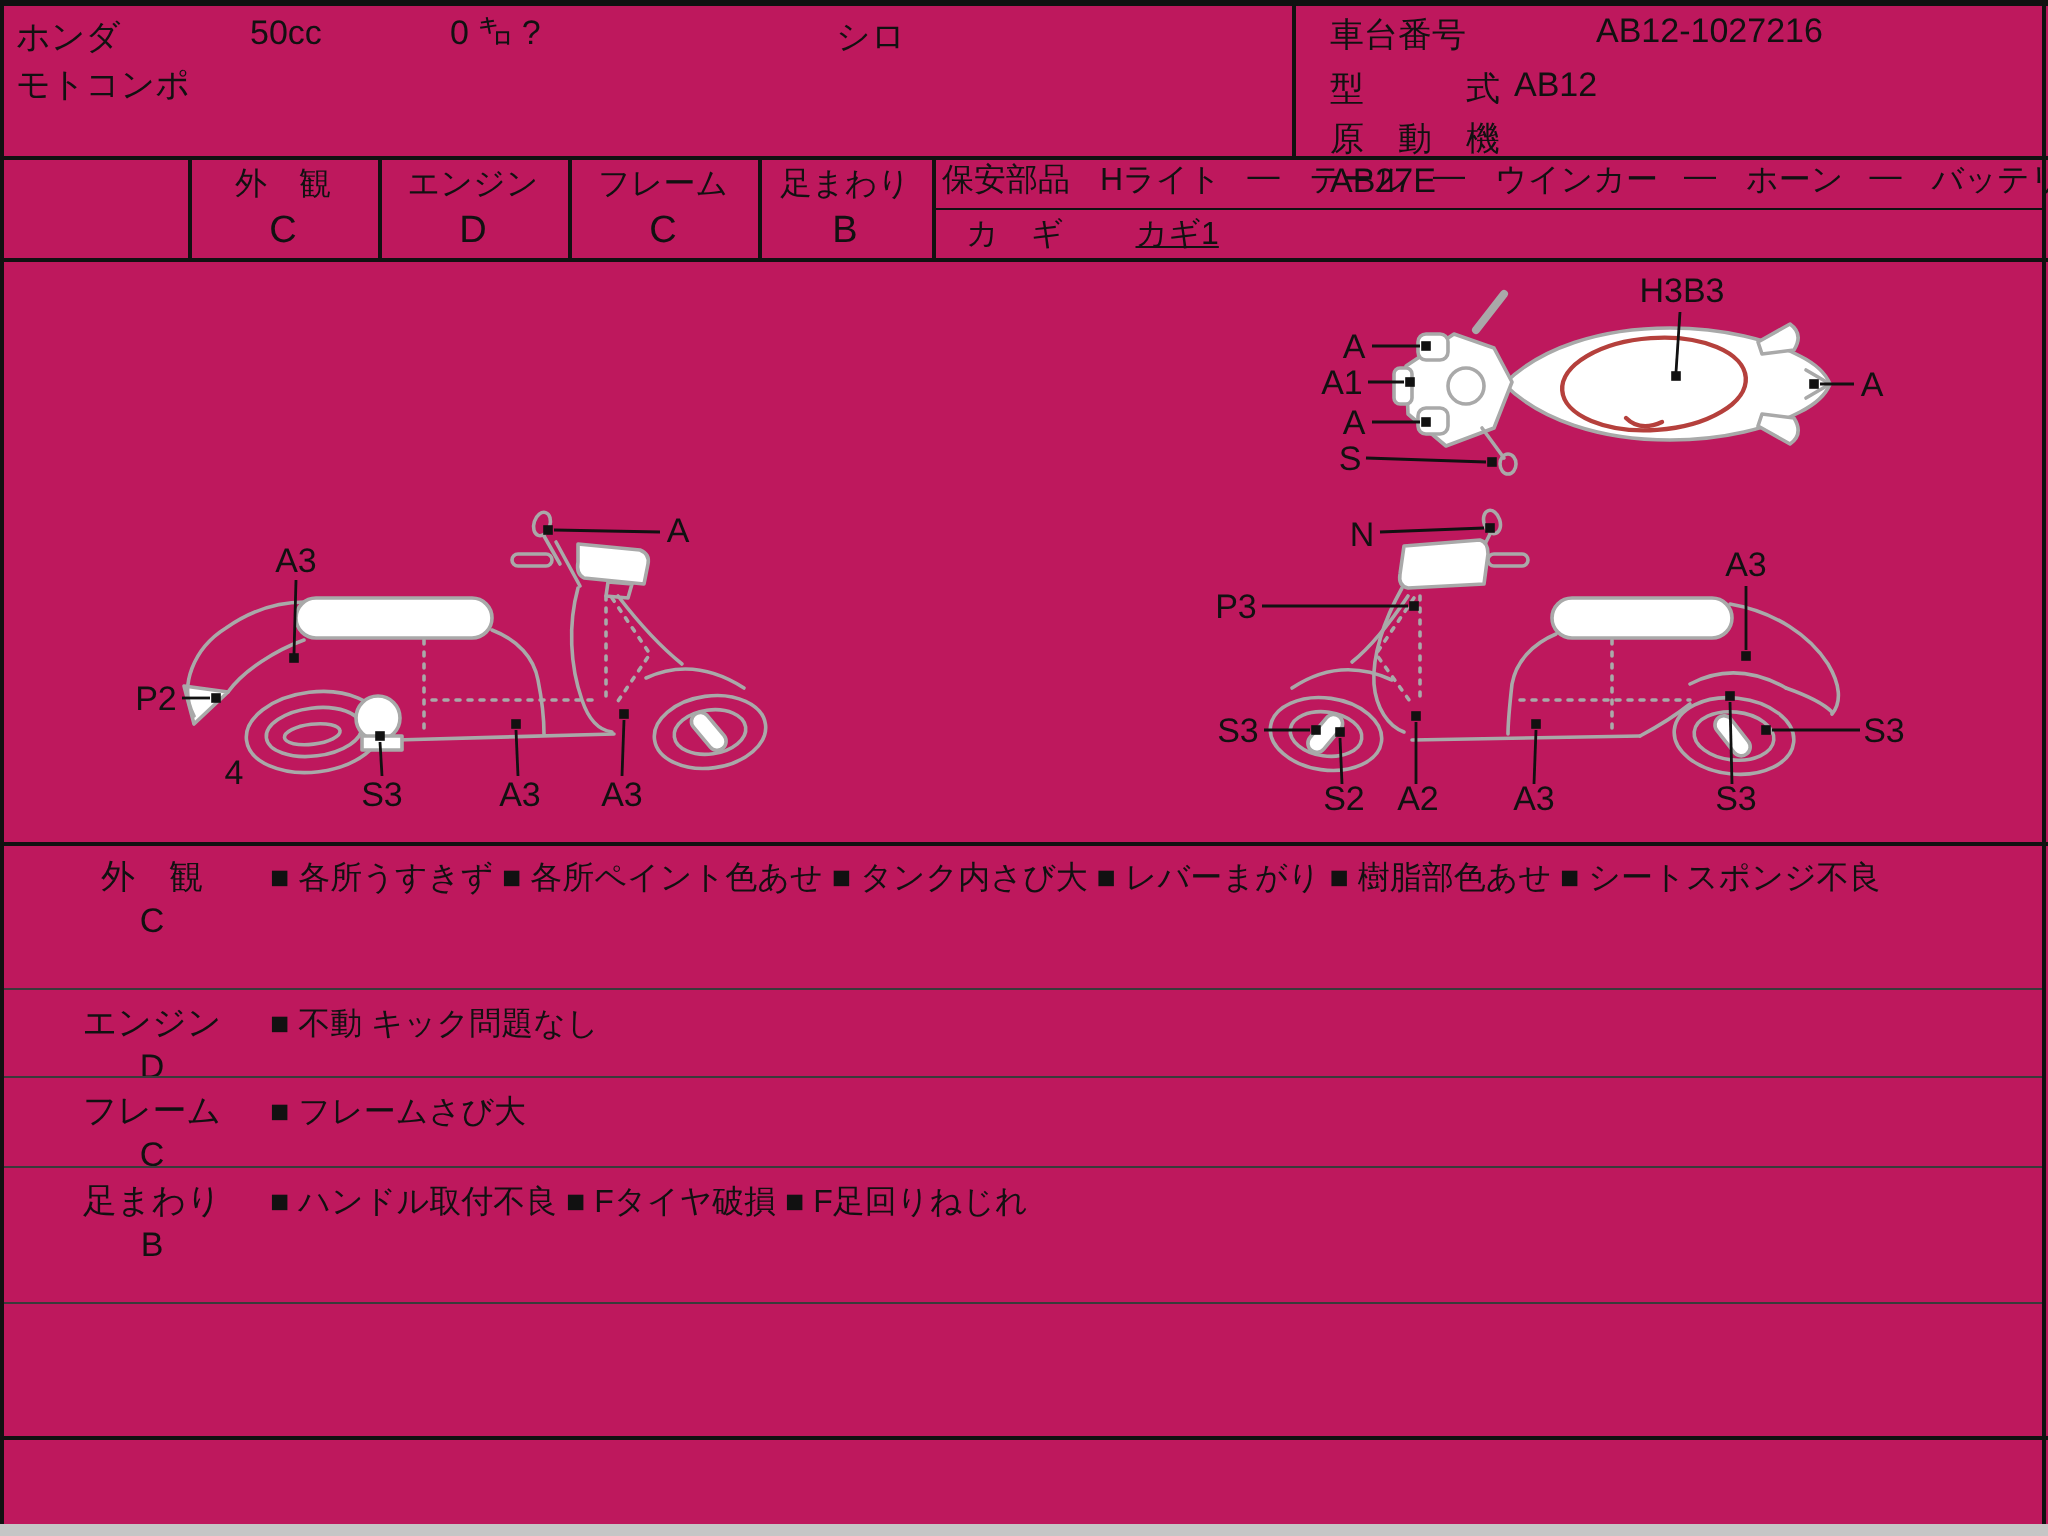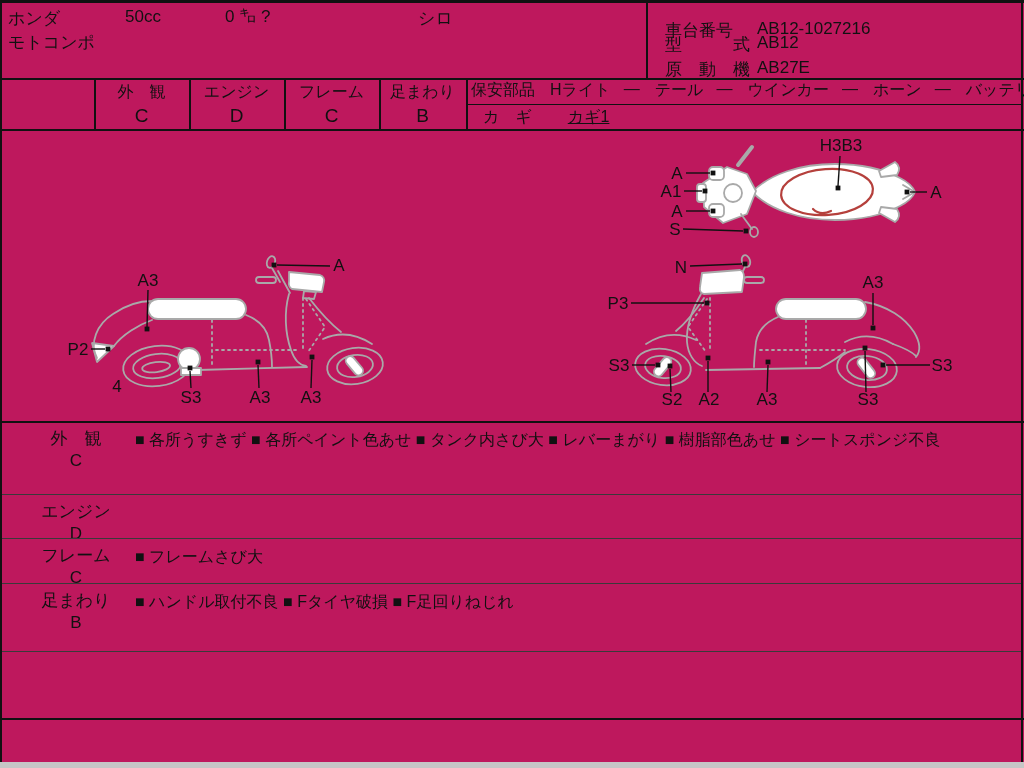--- a/index.html
+++ b/index.html
@@ -47,29 +47,29 @@
 
 <div id="sheet">
 
   <div class="abs hdr-txt" style="left:8px;top:7px;">ホンダ</div>
   <div class="abs hdr-txt" style="left:125px;top:7px;">50cc</div>
   <div class="abs hdr-txt" style="left:225px;top:7px;">0 ㌔ ?</div>
   <div class="abs hdr-txt" style="left:418px;top:7px;">シロ</div>
   <div class="abs hdr-txt" style="left:8px;top:31px;">モトコンポ</div>
   <div class="abs hdr-divider"></div>
 
-  <div class="abs reg-row" style="top:19px;">
+  <div class="abs reg-row" style="top:6px;gap:41px;">
     <span class="reg-label">車台番号</span>
     <span>AB12-1027216</span>
   </div>
   <div class="abs reg-row" style="top:33px;">
     <span class="reg-label">型　　　式</span>
     <span>AB12</span>
   </div>
-  <div class="abs reg-row" style="top:58px;">
+  <div class="abs reg-row" style="top:58px;flex-direction:column;">
     <span class="reg-label">原　動　機</span>
     <span>AB27E</span>
   </div>
 
   <div class="abs band-line" style="top:78px;"></div>
   <div class="abs band-line" style="top:129px;"></div>
   <div class="abs vline" style="left:94px;"></div>
   <div class="abs vline" style="left:189px;"></div>
   <div class="abs vline" style="left:284px;"></div>
   <div class="abs vline" style="left:379px;"></div>
@@ -270,20 +270,21 @@
   <div class="abs cm-row" style="top:423px;height:71px;">
     <div class="cm-label">外　観</div>
     <div class="cm-grade">C</div>
     <div class="cm-text">■ 各所うすきず  ■ 各所ペイント色あせ  ■ タンク内さび大  ■ レバーまがり  ■ 樹脂部色あせ  ■ シートスポンジ不良</div>
   </div>
   <div class="abs cm-divider" style="top:494px;"></div>
 
   <div class="abs cm-row" style="top:496px;height:42px;">
     <div class="cm-label">エンジン</div>
     <div class="cm-grade">D</div>
+    <div class="cm-text">■ 不動 キック問題なし</div>
   </div>
   <div class="abs cm-divider" style="top:538px;"></div>
 
   <div class="abs cm-row" style="top:540px;height:43px;">
     <div class="cm-label">フレーム</div>
     <div class="cm-grade">C</div>
     <div class="cm-text">■ フレームさび大</div>
   </div>
   <div class="abs cm-divider" style="top:583px;"></div>
 

